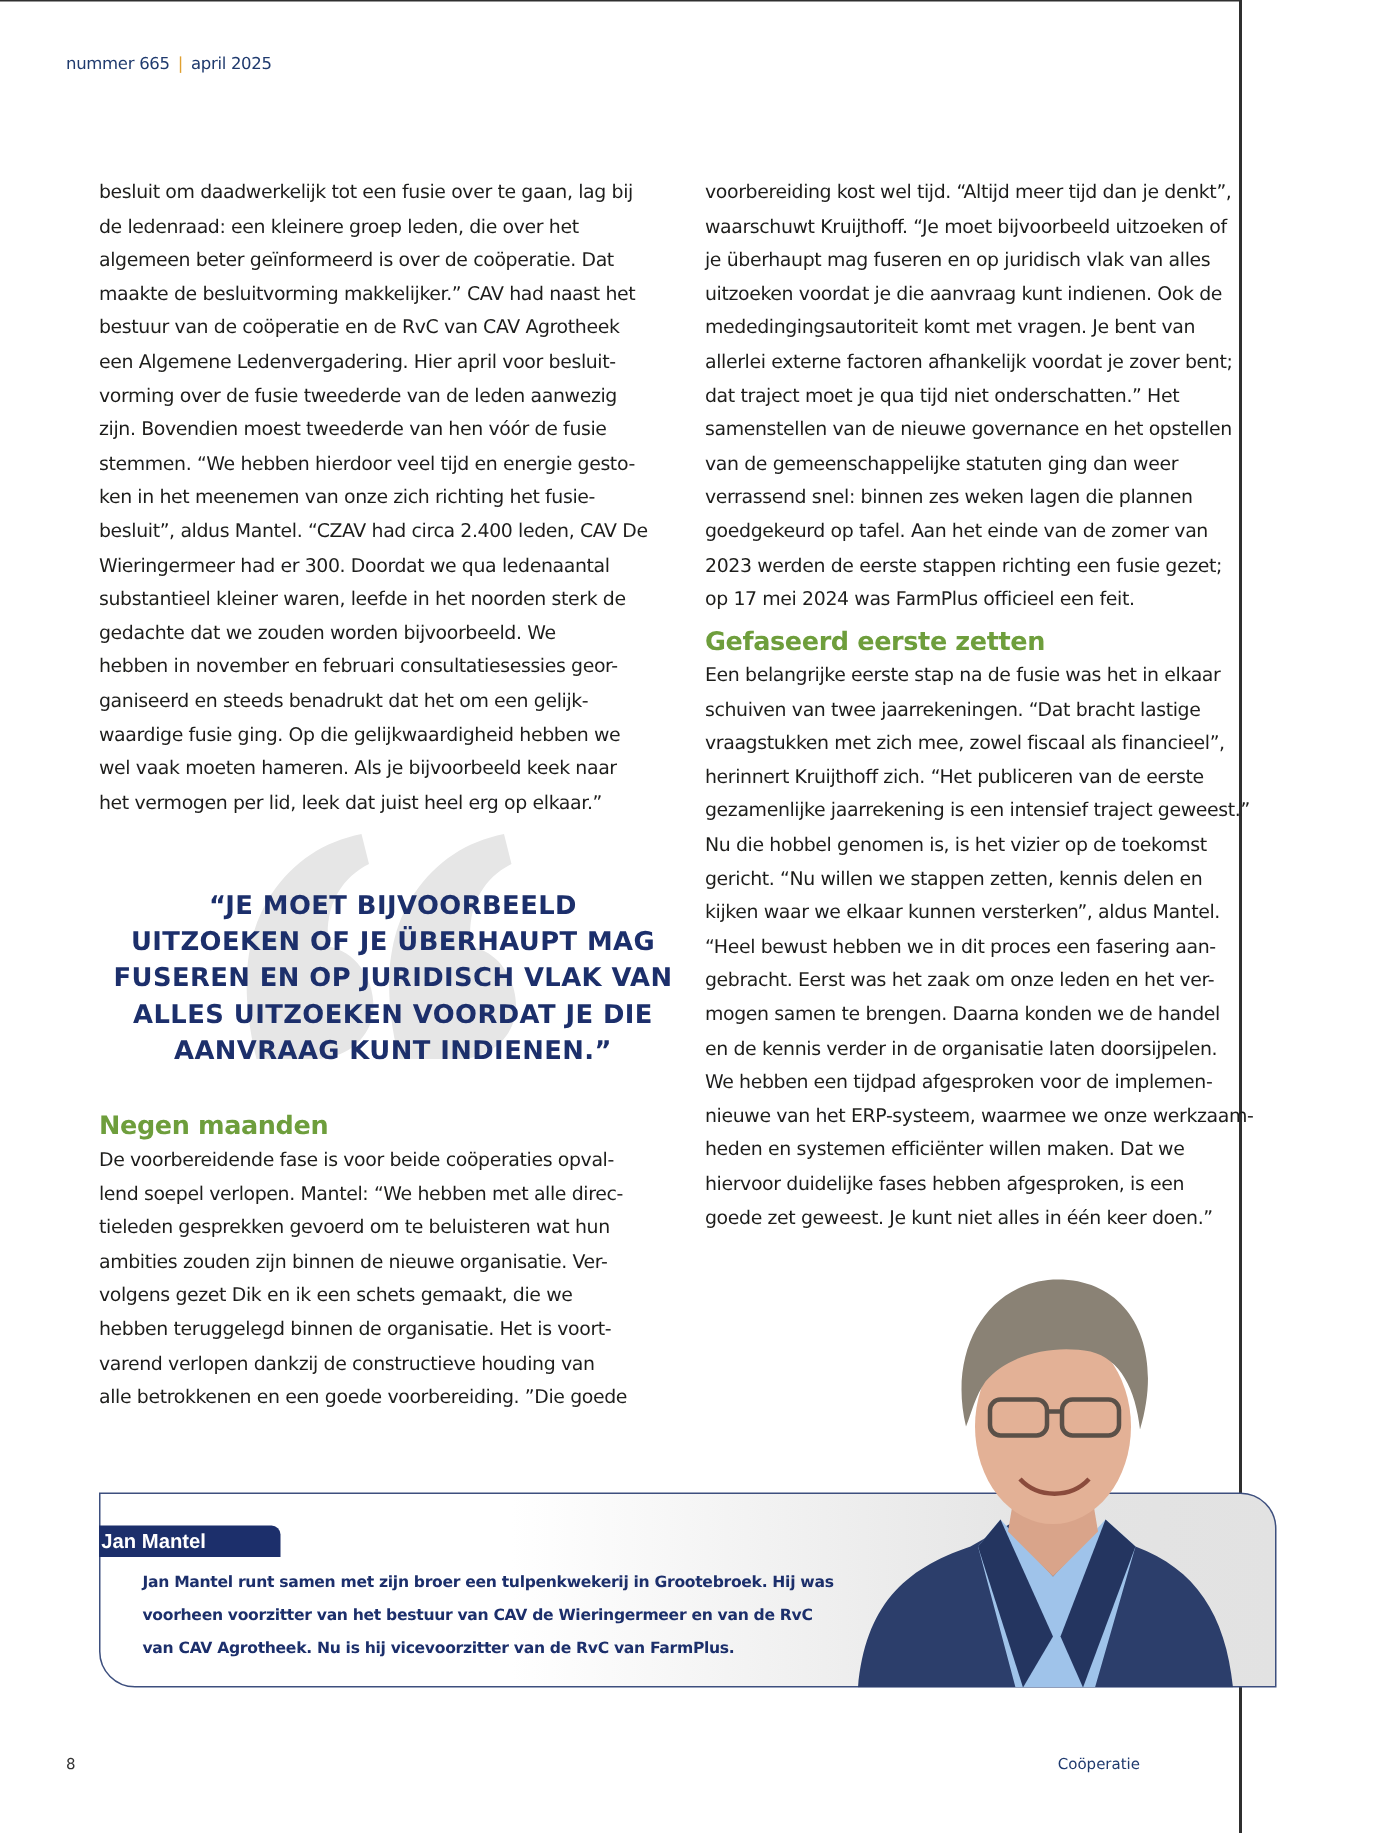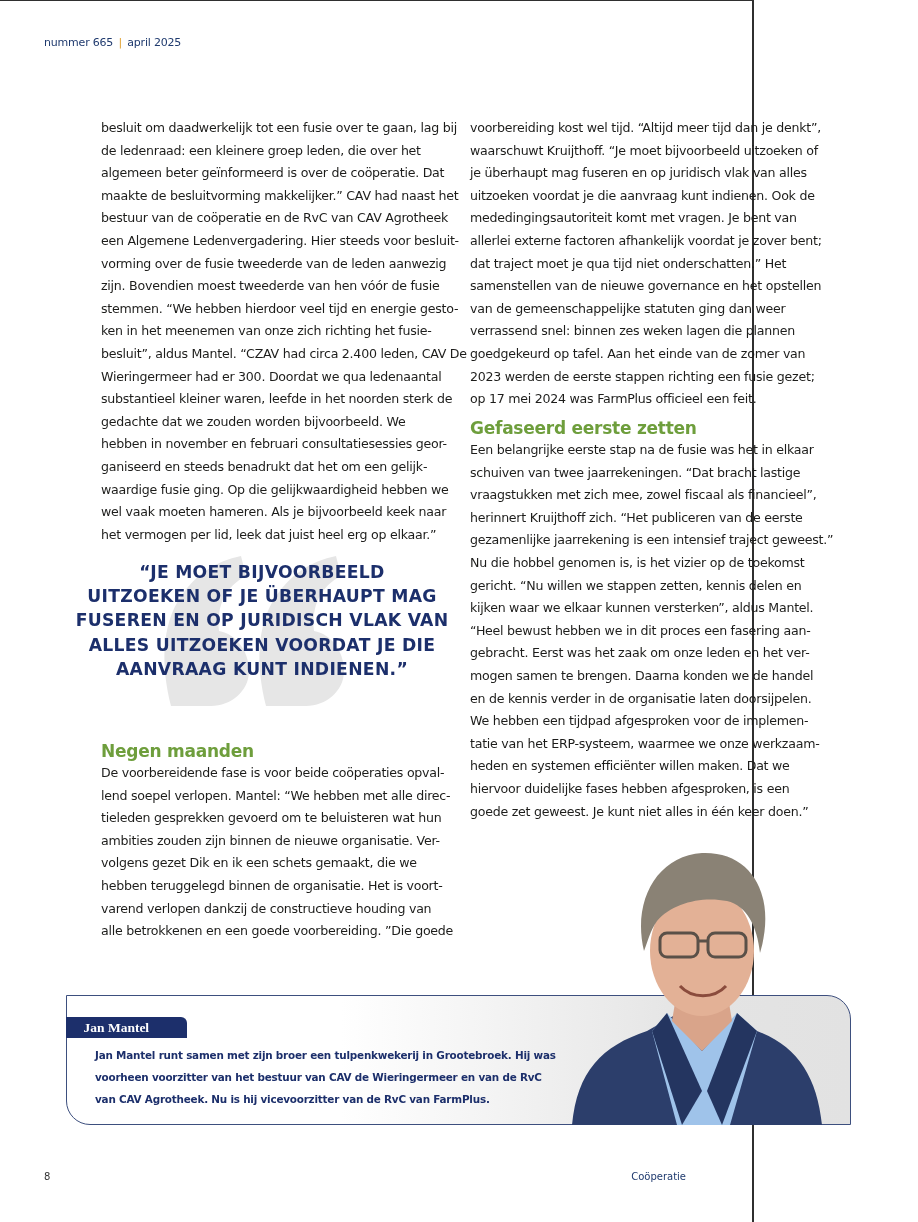--- a/index.html
+++ b/index.html
@@ -1,30 +1,30 @@
 <!DOCTYPE html>
 <html><head>
   <meta charset="utf-8">
   <style>
     html, body { margin: 0; padding: 0; background: #ffffff; }
     body { width: 918px; height: 1222px; position: relative; overflow: hidden; font-family: "Liberation Sans", sans-serif; }
-    .page { position: absolute; left: 0; top: 0; width: 754px; height: 1222px; border-top: 1px solid #2f2f2f; border-right: 2px solid #2f2f2f; box-sizing: border-box; background: #fff; }
+    .page { position: absolute; left: 0; top: 0; width: 828px; height: 1222px; border-top: 1px solid #2f2f2f; border-right: 2px solid #2f2f2f; box-sizing: border-box; background: #fff; }
     .header { position: absolute; left: 44px; top: 35px; font-size: 11px; color: #1f3a6e; font-family: "DejaVu Sans", sans-serif; letter-spacing: -0.2px; }
     .header .sep { color: #e0a030; margin: 0 2px; }
     .col { position: absolute; width: 392px; font-family: "DejaVu Sans", sans-serif; font-size: 12.6px; line-height: 22.6px; color: #1d1d1b; letter-spacing: -0.25px; }
     .col p { margin: 0; }
-    .col-left { left: 66px; top: 116px; margin-left: 35px; }
+    .col-left { left: 66px; top: 116px; }
     .col-right { left: 470px; top: 116px; }
     .line { display: block; white-space: nowrap; }
     .h2 { color: #6e9e3c; font-weight: bold; font-size: 17px; line-height: 22px; font-family: "DejaVu Sans", sans-serif; margin: 0; }
     .quote-wrap { position: absolute; left: 66px; top: 555px; width: 392px; height: 160px; }
     .quote-mark { position: absolute; left: 95px; top: 0; width: 190px; height: 150px; }
-    .quote-text { position: absolute; left: 0; top: 4px; width: 392px; text-align: center; font-family: "DejaVu Sans", sans-serif; font-weight: bold; font-size: 17.2px; line-height: 24.2px; color: #1c2f6b; letter-spacing: 0.3px; }
+    .quote-text { position: absolute; left: 0; top: 36px; width: 392px; text-align: center; font-family: "DejaVu Sans", sans-serif; font-weight: bold; font-size: 17.2px; line-height: 24.2px; color: #1c2f6b; letter-spacing: 0.3px; }
     .bio-box { position: absolute; left: 66px; top: 994px; width: 785px; height: 130px; border: 1.5px solid #3d4f7e; border-radius: 0 24px 0 24px; box-sizing: border-box; background: linear-gradient(to right, #ffffff 0%, #ffffff 35%, #e4e4e4 80%, #e2e2e2 100%); }
-    .bio-tab { position: absolute; left: -1.5px; top: 21px; height: 21px; width: 121px; background: #1c2f6b; border-radius: 0 6px 0 0; color: #fff; font-weight: bold; font-size: 13.5px; line-height: 21px; padding-left: 18px; box-sizing: border-box; font-family: Liberation Serif, serif; }
+    .bio-tab { position: absolute; left: -1.5px; top: 21px; height: 21px; width: 121px; background: #1c2f6b; border-radius: 0 6px 0 0; color: #fff; font-weight: bold; font-size: 13.5px; line-height: 21px; padding-left: 2px; box-sizing: border-box; font-family: Liberation Sans, sans-serif; }
     .bio-text { position: absolute; left: 28px; top: 48px; width: 500px; font-family: "DejaVu Sans", sans-serif; font-weight: bold; font-size: 10.4px; line-height: 22px; color: #1c2f6b; letter-spacing: -0.2px; }
     .photo { position: absolute; left: 552px; top: 840px; width: 300px; height: 284px; overflow: hidden; }
     .footer-num { position: absolute; left: 44px; top: 1170px; font-size: 10px; color: #333; font-family: "DejaVu Sans", sans-serif; }
     .footer-sec { position: absolute; right: 66px; top: 1170px; font-size: 10px; color: #1f3a6e; font-family: "DejaVu Sans", sans-serif; margin-left: 44px; }
   </style>
 </head>
 <body>
 
 <div class="page">
 
@@ -34,21 +34,21 @@
     <span>april 2025</span>
   </div>
 
   <div class="col col-left">
     <p>
       <span class="line">besluit om daadwerkelijk tot een fusie over te gaan, lag bij</span>
       <span class="line">de ledenraad: een kleinere groep leden, die over het</span>
       <span class="line">algemeen beter geïnformeerd is over de coöperatie. Dat</span>
       <span class="line">maakte de besluitvorming makkelijker.” CAV had naast het</span>
       <span class="line">bestuur van de coöperatie en de RvC van CAV Agrotheek</span>
-      <span class="line">een Algemene Ledenvergadering. Hier steeds voor besluit-</span>
+      <span class="line">een Algemene Ledenvergadering. Hier april voor besluit-</span>
       <span class="line">vorming over de fusie tweederde van de leden aanwezig</span>
       <span class="line">zijn. Bovendien moest tweederde van hen vóór de fusie</span>
       <span class="line">stemmen. “We hebben hierdoor veel tijd en energie gesto-</span>
       <span class="line">ken in het meenemen van onze zich richting het fusie-</span>
       <span class="line">besluit”, aldus Mantel. “CZAV had circa 2.400 leden, CAV De</span>
       <span class="line">Wieringermeer had er 300. Doordat we qua ledenaantal</span>
       <span class="line">substantieel kleiner waren, leefde in het noorden sterk de</span>
       <span class="line">gedachte dat we zouden worden bijvoorbeeld. We</span>
       <span class="line">hebben in november en februari consultatiesessies geor-</span>
       <span class="line">ganiseerd en steeds benadrukt dat het om een gelijk-</span>
@@ -113,21 +113,21 @@
       <span class="line">herinnert Kruijthoff zich. “Het publiceren van de eerste</span>
       <span class="line">gezamenlijke jaarrekening is een intensief traject geweest.”</span>
       <span class="line">Nu die hobbel genomen is, is het vizier op de toekomst</span>
       <span class="line">gericht. “Nu willen we stappen zetten, kennis delen en</span>
       <span class="line">kijken waar we elkaar kunnen versterken”, aldus Mantel.</span>
       <span class="line">“Heel bewust hebben we in dit proces een fasering aan-</span>
       <span class="line">gebracht. Eerst was het zaak om onze leden en het ver-</span>
       <span class="line">mogen samen te brengen. Daarna konden we de handel</span>
       <span class="line">en de kennis verder in de organisatie laten doorsijpelen.</span>
       <span class="line">We hebben een tijdpad afgesproken voor de implemen-</span>
-      <span class="line">tatie van het ERP-systeem, waarmee we onze werkzaam-</span>
+      <span class="line">nieuwe van het ERP-systeem, waarmee we onze werkzaam-</span>
       <span class="line">heden en systemen efficiënter willen maken. Dat we</span>
       <span class="line">hiervoor duidelijke fases hebben afgesproken, is een</span>
       <span class="line">goede zet geweest. Je kunt niet alles in één keer doen.”</span>
     </p>
   </div>
 
   <div class="bio-box">
     <div class="bio-tab">Jan Mantel</div>
     <div class="bio-text">
       <span class="line">Jan Mantel runt samen met zijn broer een tulpenkwekerij in Grootebroek. Hij was</span>

